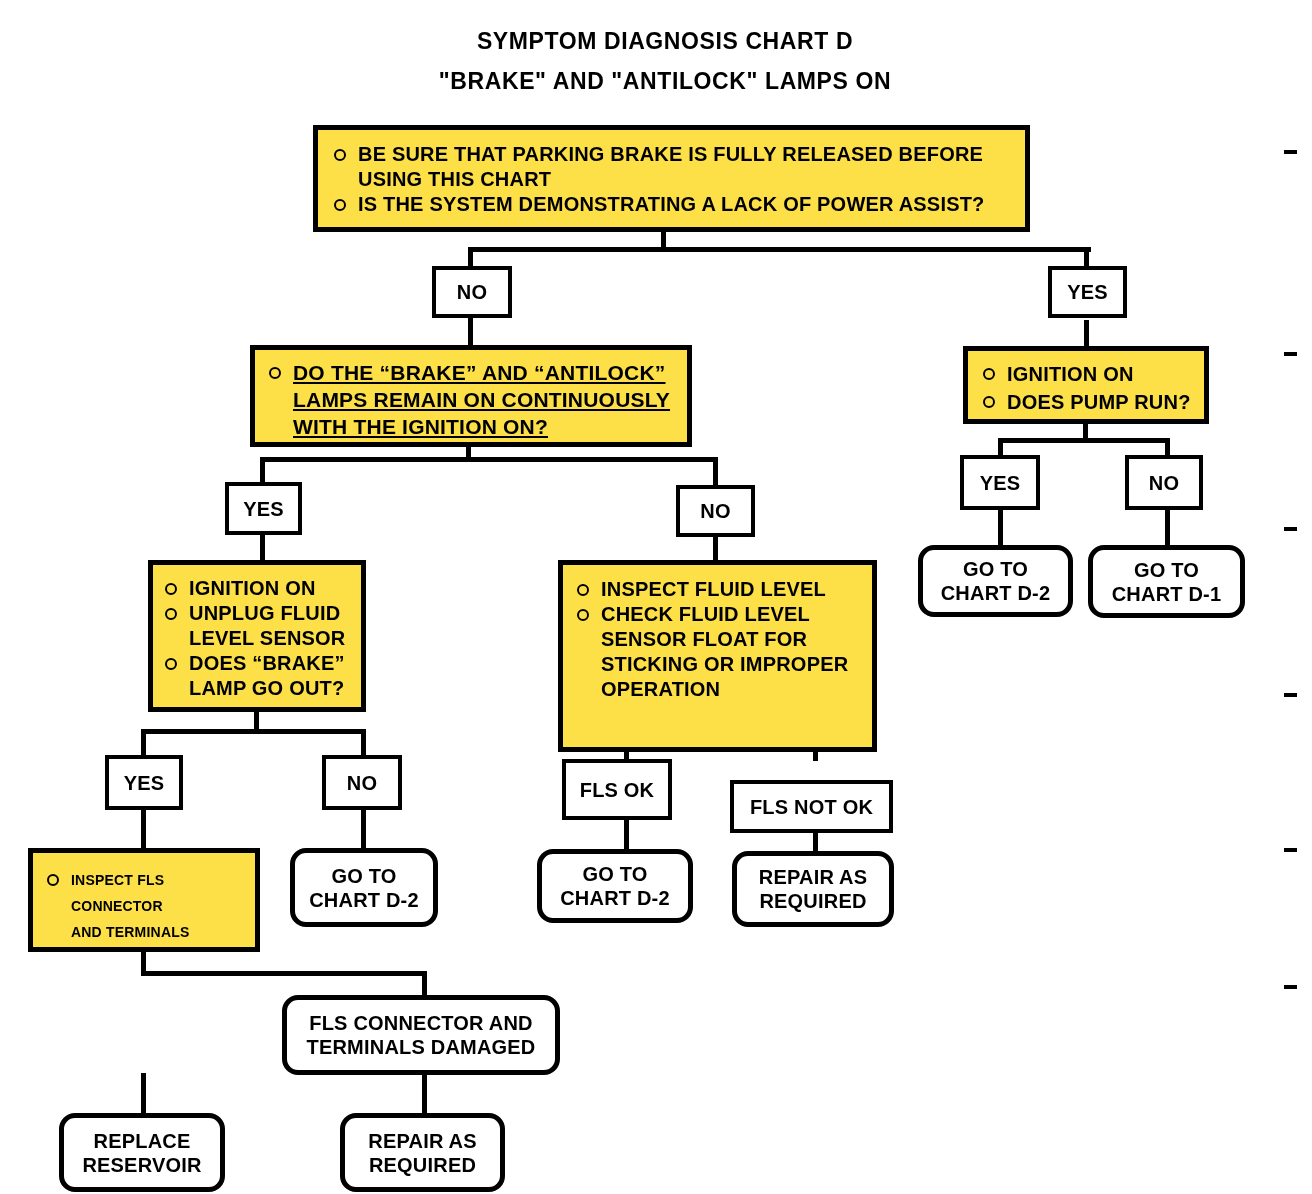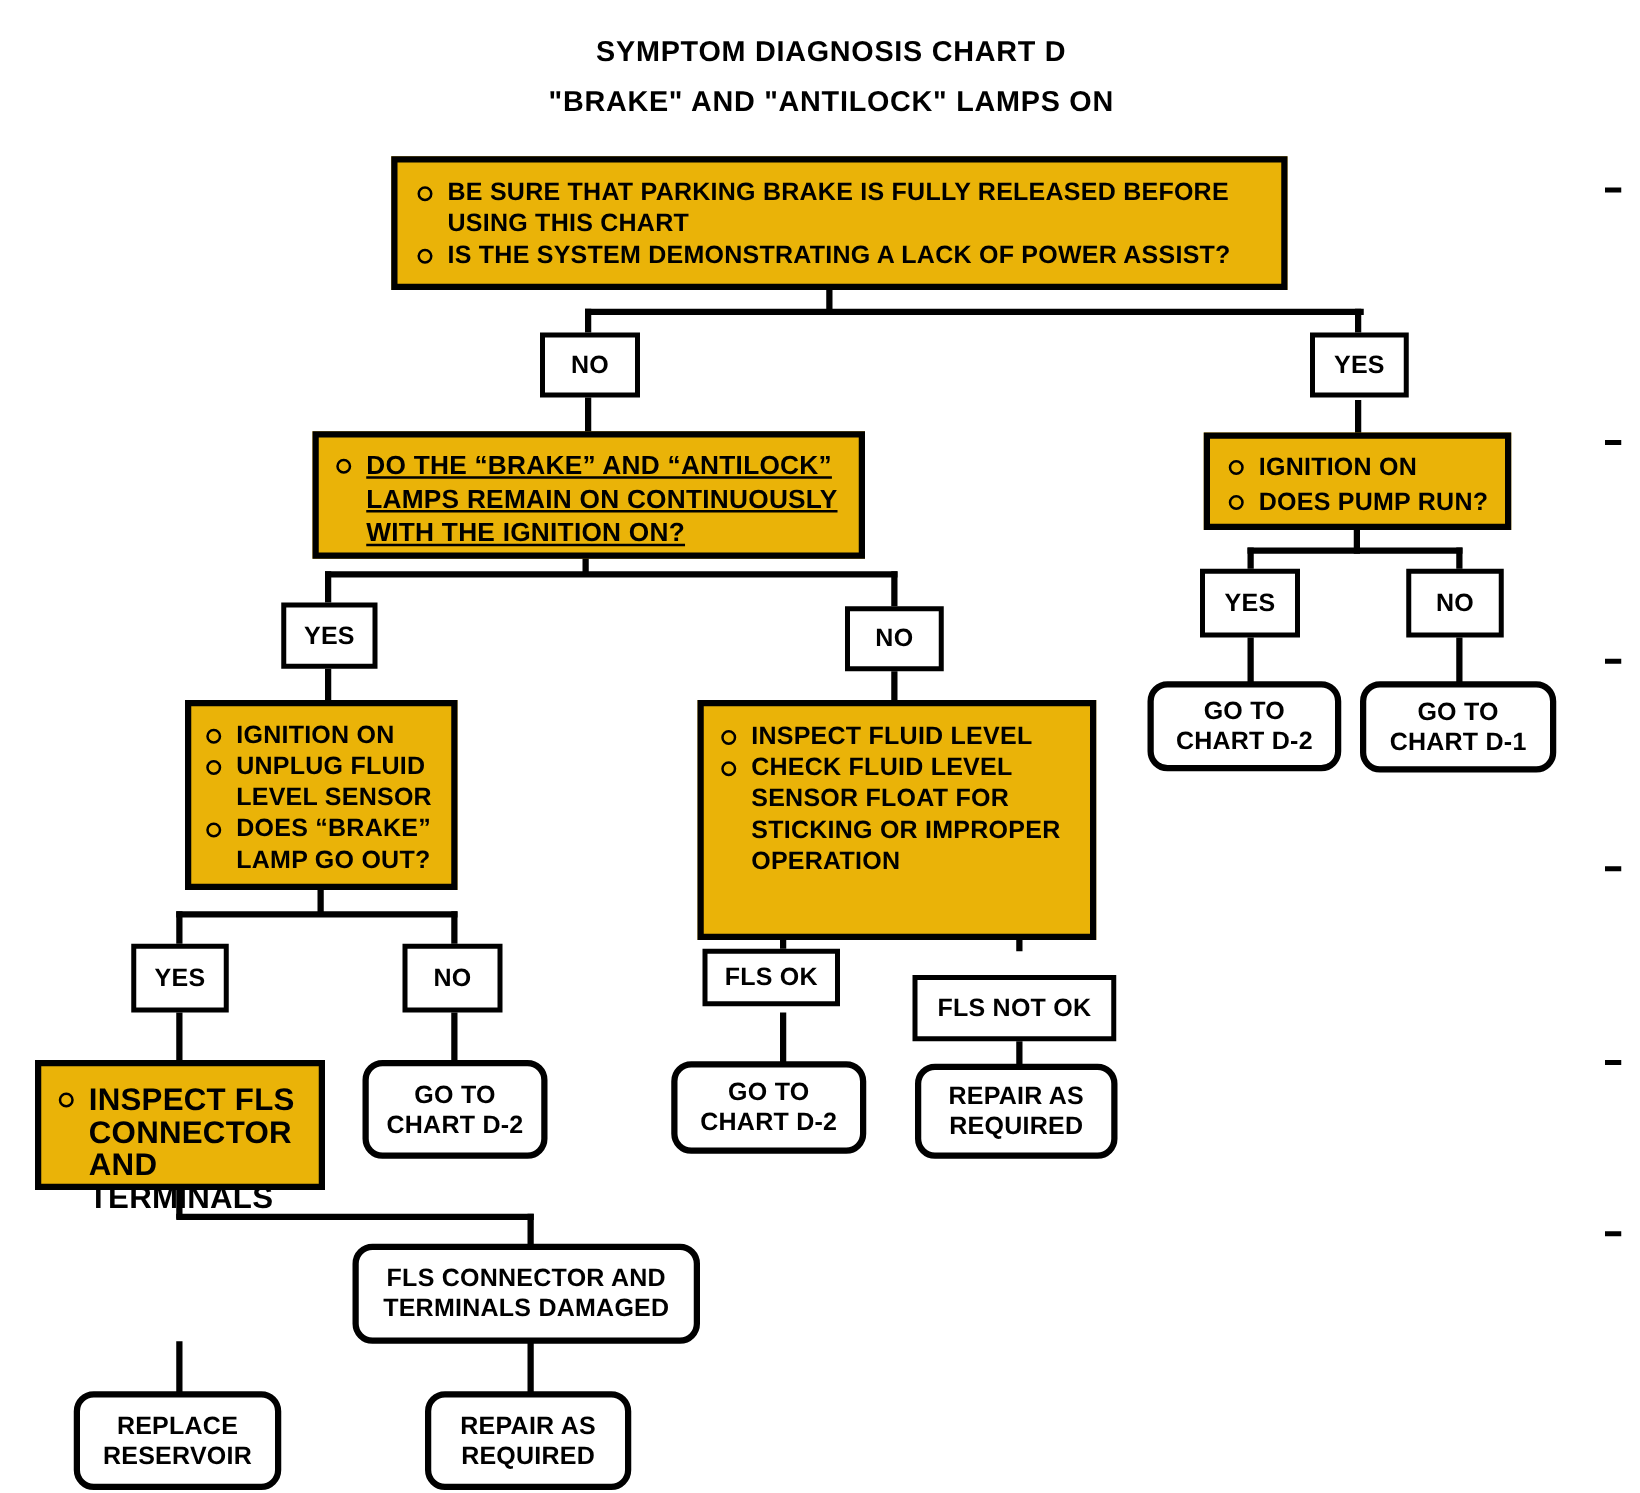--- a/index.html
+++ b/index.html
@@ -3,21 +3,21 @@
 <meta charset="utf-8">
 <style>
   html,body { margin:0; padding:0; background:#ffffff; }
   .page {
     position:relative; width:1312px; height:1194px; overflow:hidden;
     background:#ffffff; color:#000;
     font-family:"Liberation Sans", sans-serif; font-weight:bold;
   }
   .title-line { position:absolute; left:0; width:1330px; text-align:center;
     font-size:23px; letter-spacing:0.6px; }
-  .box { position:absolute; box-sizing:border-box; background:#eab308;
+  .box { position:absolute; box-sizing:border-box; background:#fde047;
     border:5px solid #000; }
   .bullets { display:flex; flex-direction:column; }
   .bitem { display:flex; align-items:flex-start; }
   .bullet { flex:0 0 auto; width:8px; height:8px; border:2px solid #000;
     border-radius:50%; margin-right:12px; }
   .btext { white-space:pre-line; }
   .sbox { position:absolute; box-sizing:border-box; background:#fff;
     border:4px solid #000; display:flex; align-items:center; justify-content:center;
     text-align:center; white-space:pre-line; font-size:20px; line-height:24px;
     letter-spacing:0.2px; }
@@ -151,25 +151,25 @@
         <span class="btext">CHECK FLUID LEVEL
 SENSOR FLOAT FOR
 STICKING OR IMPROPER
 OPERATION</span>
       </div>
     </div>
   </div>
 
   <div class="sbox" style="left:105px; top:755px; width:78px; height:55px;">YES</div>
   <div class="sbox" style="left:322px; top:755px; width:80px; height:55px;">NO</div>
-  <div class="sbox" style="left:562px; top:759px; width:110px; height:46px;">FLS OK</div>
+  <div class="sbox" style="left:562px; top:759px; width:110px; height:61px;">FLS OK</div>
   <div class="sbox" style="left:730px; top:759px; width:163px; height:53px;margin-top:21px;">FLS NOT OK</div>
 
   <div class="box" style="left:28px; top:848px; width:232px; height:104px; padding:14px 2px 4px 14px;">
-    <div class="bullets" style="font-size:25px; line-height:26px; letter-spacing:0.2px;">
+    <div class="bullets" style="font-size:14px; line-height:26px; letter-spacing:0.2px;">
       <div class="bitem">
         <span class="bullet" style="margin-top:7px;"></span>
         <span class="btext">INSPECT FLS
 CONNECTOR
 AND TERMINALS</span>
       </div>
     </div>
   </div>
 
   <div class="sbox tbox" style="left:290px; top:848px; width:148px; height:79px;">GO TO

